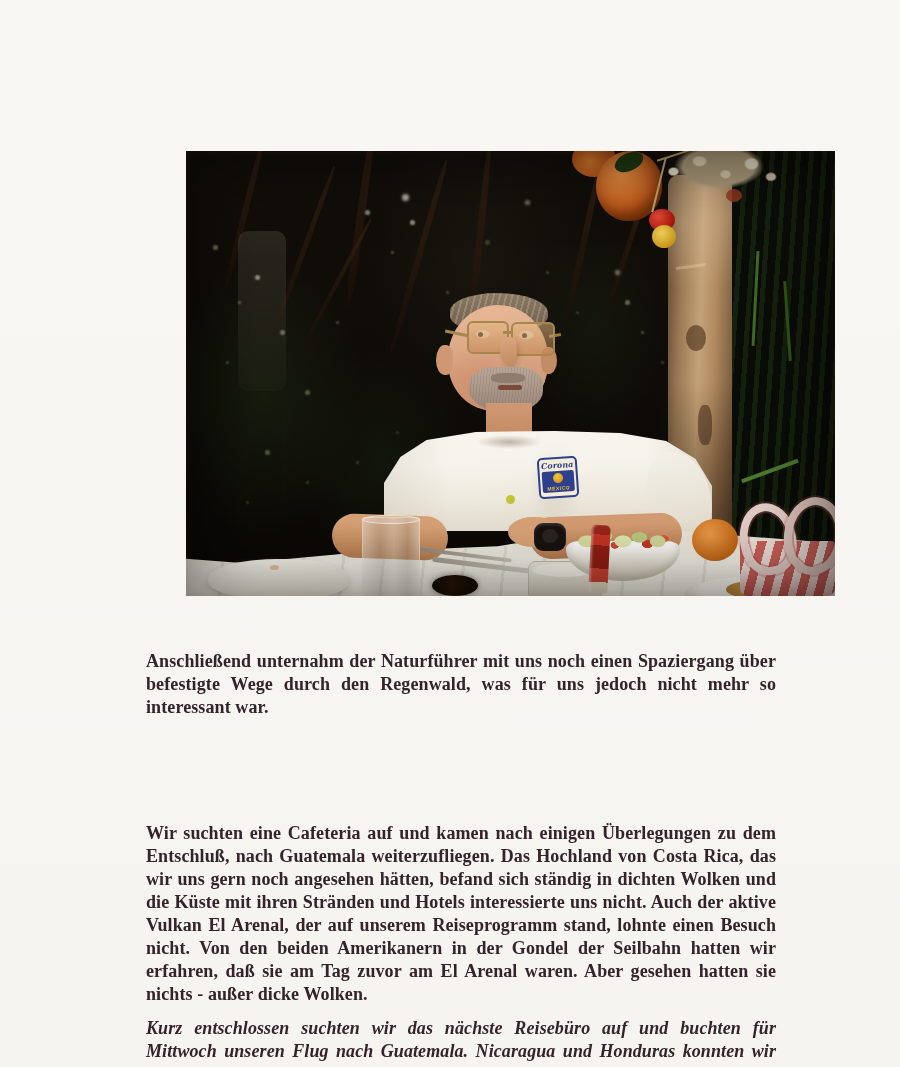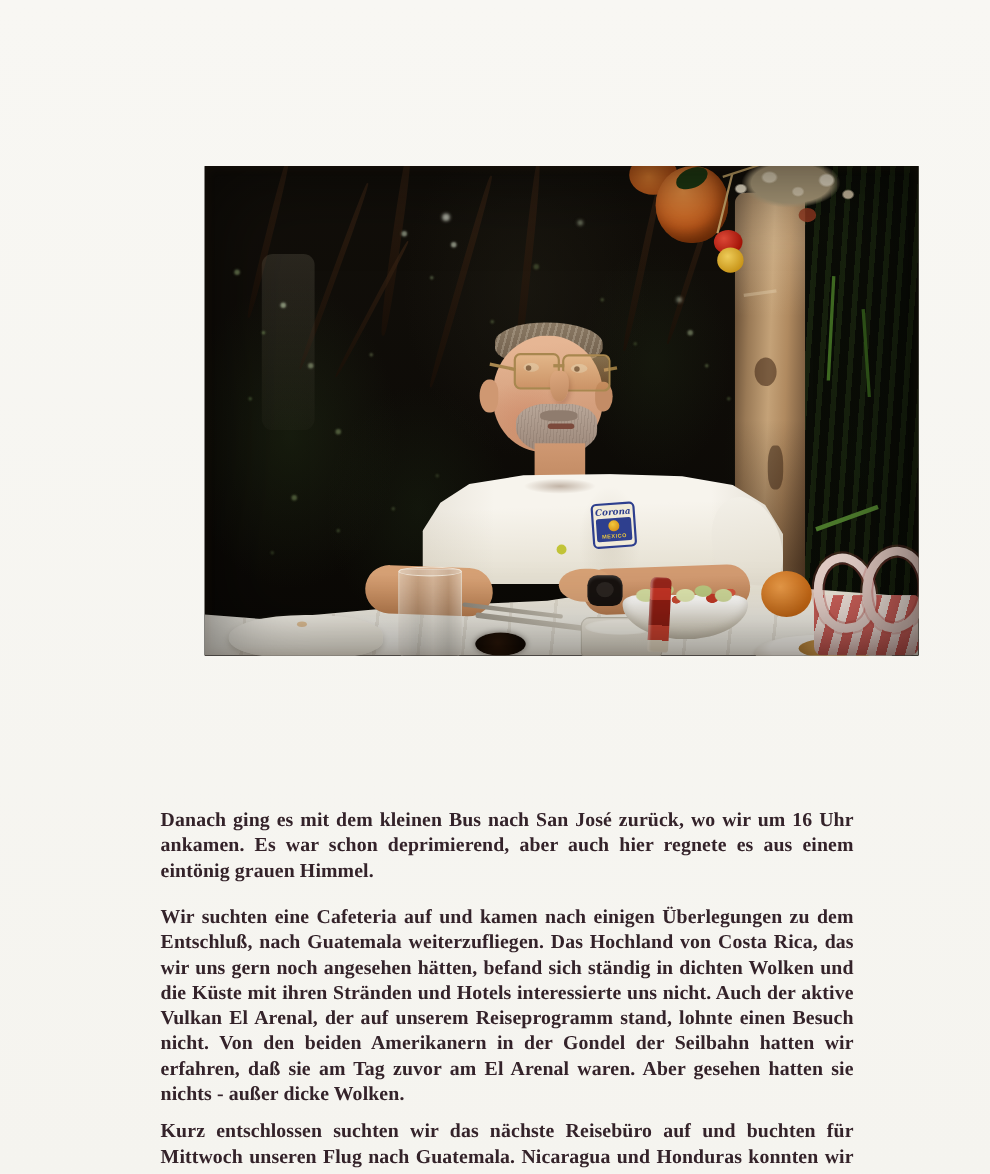--- a/index.html
+++ b/index.html
@@ -1,18 +1,18 @@
 <!DOCTYPE html>
 <html><head>
 <meta charset="utf-8">
 <style>
   html,body{margin:0;padding:0;width:900px;height:1067px;overflow:hidden;background:#f7f6f2;}
   .page{position:relative;width:900px;height:1067px;background:linear-gradient(180deg,#f8f7f3,#f5f4ef);font-family:"Liberation Serif",serif;}
   .para{position:absolute;left:146px;width:630px;margin:0;font-weight:700;font-size:18px;line-height:23px;color:#34232a;text-align:justify;letter-spacing:0.1px;}
-  .para.continues{text-align-last:justify;}
+  .para.continues{text-align-last:justify;font-style:italic;}
 
   
   .photo{position:absolute;left:146px;top:135px;width:649px;height:445px;overflow:hidden;background:#0a0805;}
   .photo *{position:absolute;}
   .ph-bg{inset:0;background:
     radial-gradient(140px 200px at 12% 55%, rgba(44,66,30,.30), transparent 70%),
     radial-gradient(120px 160px at 30% 70%, rgba(36,56,26,.25), transparent 70%),
     radial-gradient(160px 220px at 45% 25%, rgba(34,32,22,.45), transparent 70%),
     radial-gradient(100px 150px at 63% 40%, rgba(40,60,28,.22), transparent 70%),
     radial-gradient(180px 240px at 92% 60%, rgba(28,46,20,.45), transparent 70%),
@@ -241,17 +241,17 @@
     <div class="orange-fruit"></div>
     <div class="plate"></div>
     <div class="roll"></div>
     <div class="roll2"></div>
     <div class="bag-body"></div>
     <div class="bag-h1"></div>
     <div class="bag-h2"></div>
     <div class="vignette"></div>
   </figure>
 
-  <p class="para" style="top:734px">Danach ging es mit dem kleinen Bus nach San José zurück, wo wir um 16 Uhr ankamen. Es war schon deprimierend, aber auch hier regnete es aus einem eintönig grauen Himmel.</p>
+  <p class="para" style="top:650px">Anschließend unternahm der Naturführer mit uns noch einen Spaziergang über befestigte Wege durch den Regenwald, was für uns jedoch nicht mehr so interessant war.</p>
   <p class="para" style="top:822px">Wir suchten eine Cafeteria auf und kamen nach einigen Überlegungen zu dem Entschluß, nach Guatemala weiterzufliegen. Das Hochland von Costa Rica, das wir uns gern noch angesehen hätten, befand sich ständig in dichten Wolken und die Küste mit ihren Stränden und Hotels interessierte uns nicht. Auch der aktive Vulkan El Arenal, der auf unserem Reiseprogramm stand, lohnte einen Besuch nicht. Von den beiden Amerikanern in der Gondel der Seilbahn hatten wir erfahren, daß sie am Tag zuvor am El Arenal waren. Aber gesehen hatten sie nichts - außer dicke Wolken.</p>
   <p class="para continues" style="top:1017px">Kurz entschlossen suchten wir das nächste Reisebüro auf und buchten für Mittwoch unseren Flug nach Guatemala. Nicaragua und Honduras konnten wir</p>
 
 </div>
 
 </body></html>

